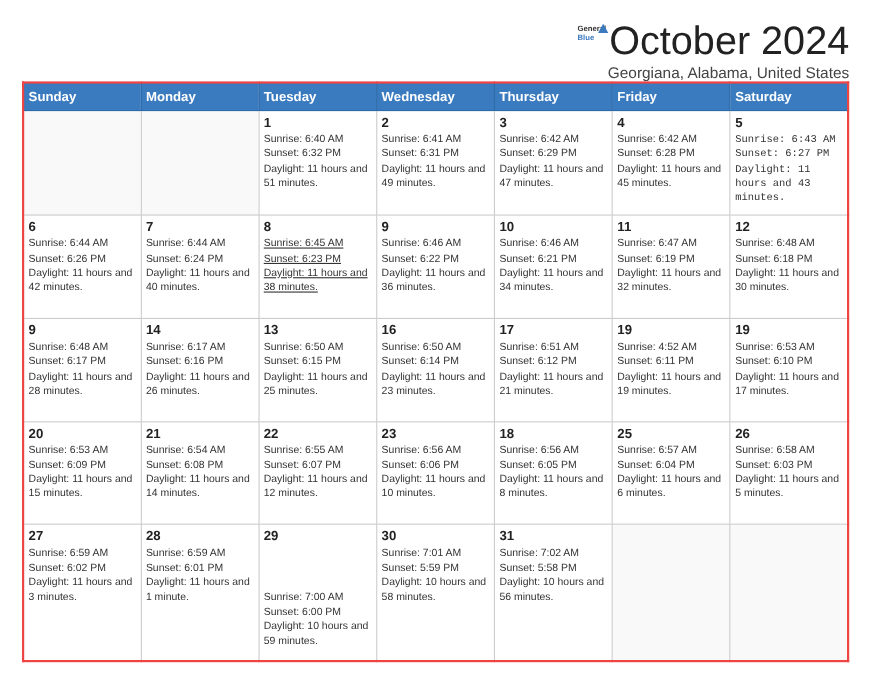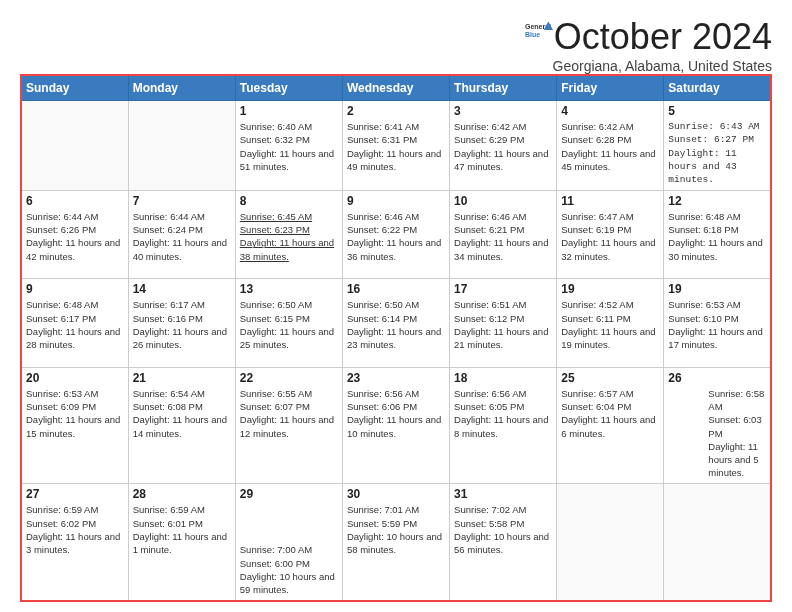--- a/index.html
+++ b/index.html
@@ -274,21 +274,21 @@
 Daylight: 11 hours and 8 minutes.</div>
           </td>
           <td>
             <span class="day-number">25</span>
             <div class="day-info" style="white-space: pre-line;">Sunrise: 6:57 AM
 Sunset: 6:04 PM
 Daylight: 11 hours and 6 minutes.</div>
           </td>
           <td>
             <span class="day-number">26</span>
-            <div class="day-info" style="white-space: pre-line; margin-left: 40px;">Sunrise: 6:58 AM
+            <div class="day-info" style="white-space: pre-line;">Sunrise: 6:58 AM
 Sunset: 6:03 PM
 Daylight: 11 hours and 5 minutes.</div>
           </td>
         </tr>
         <tr>
           <td>
             <span class="day-number">27</span>
             <div class="day-info" style="white-space: pre-line;">Sunrise: 6:59 AM
 Sunset: 6:02 PM
 Daylight: 11 hours and 3 minutes.</div>

